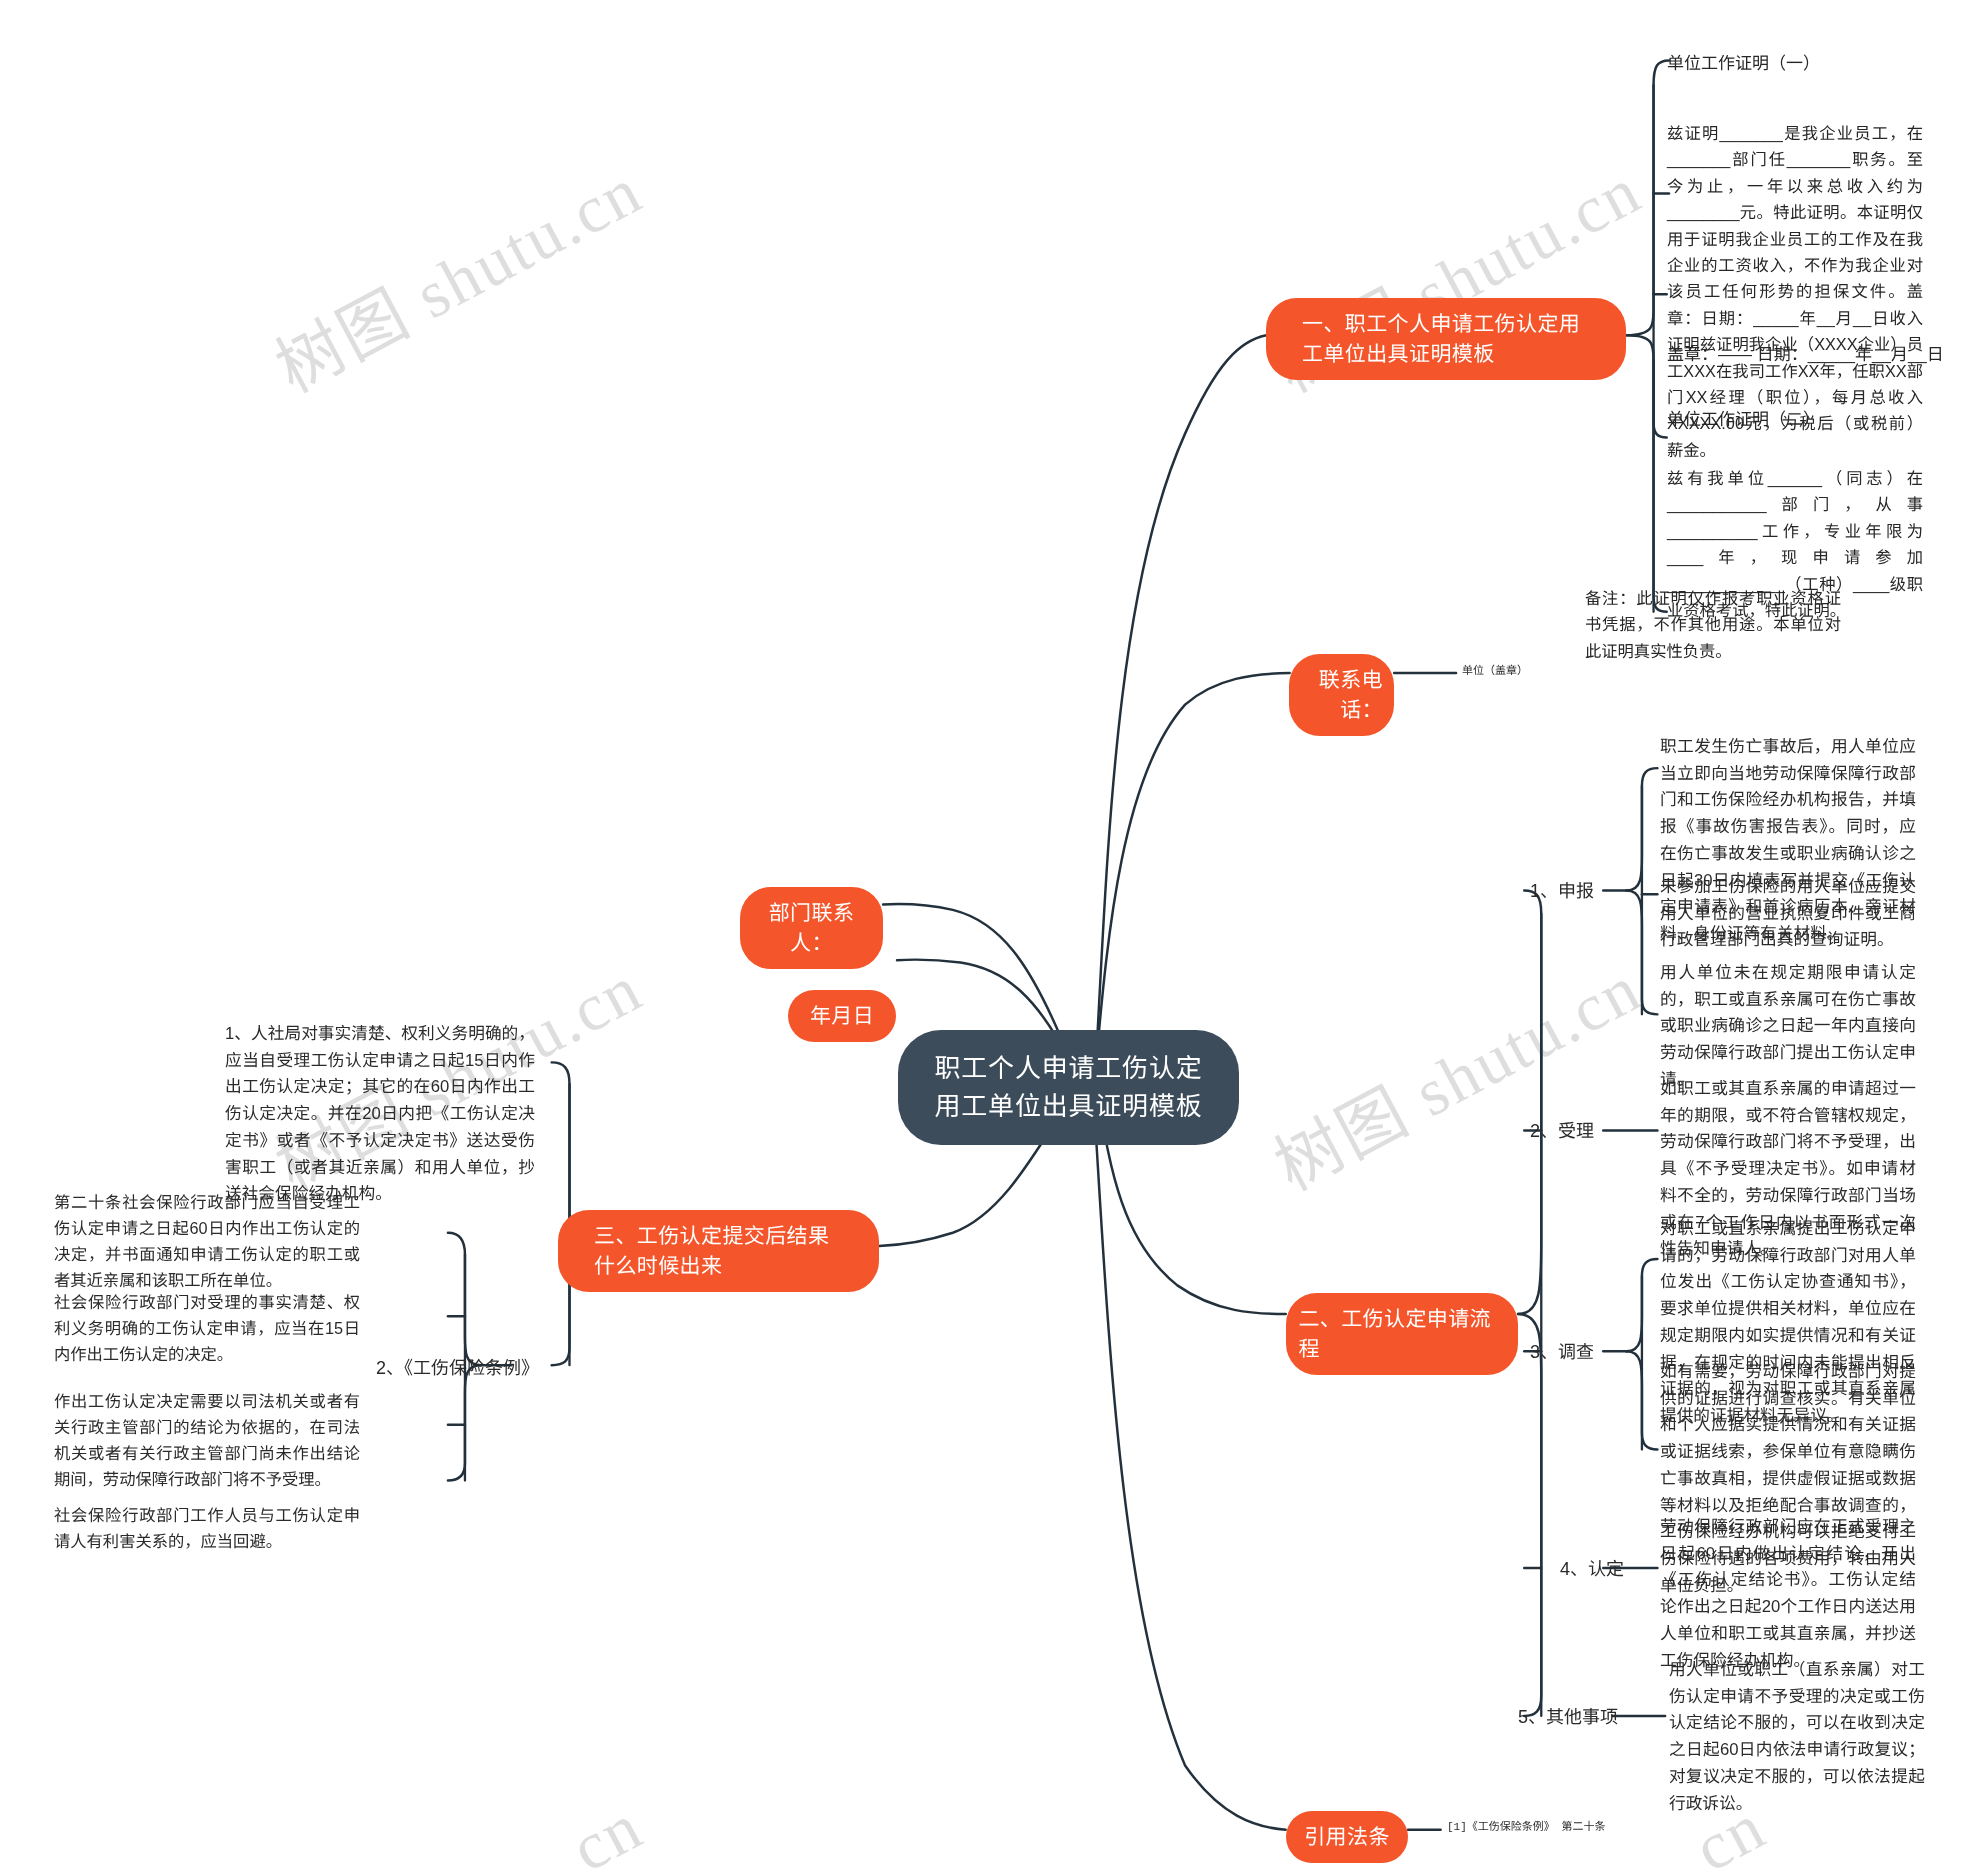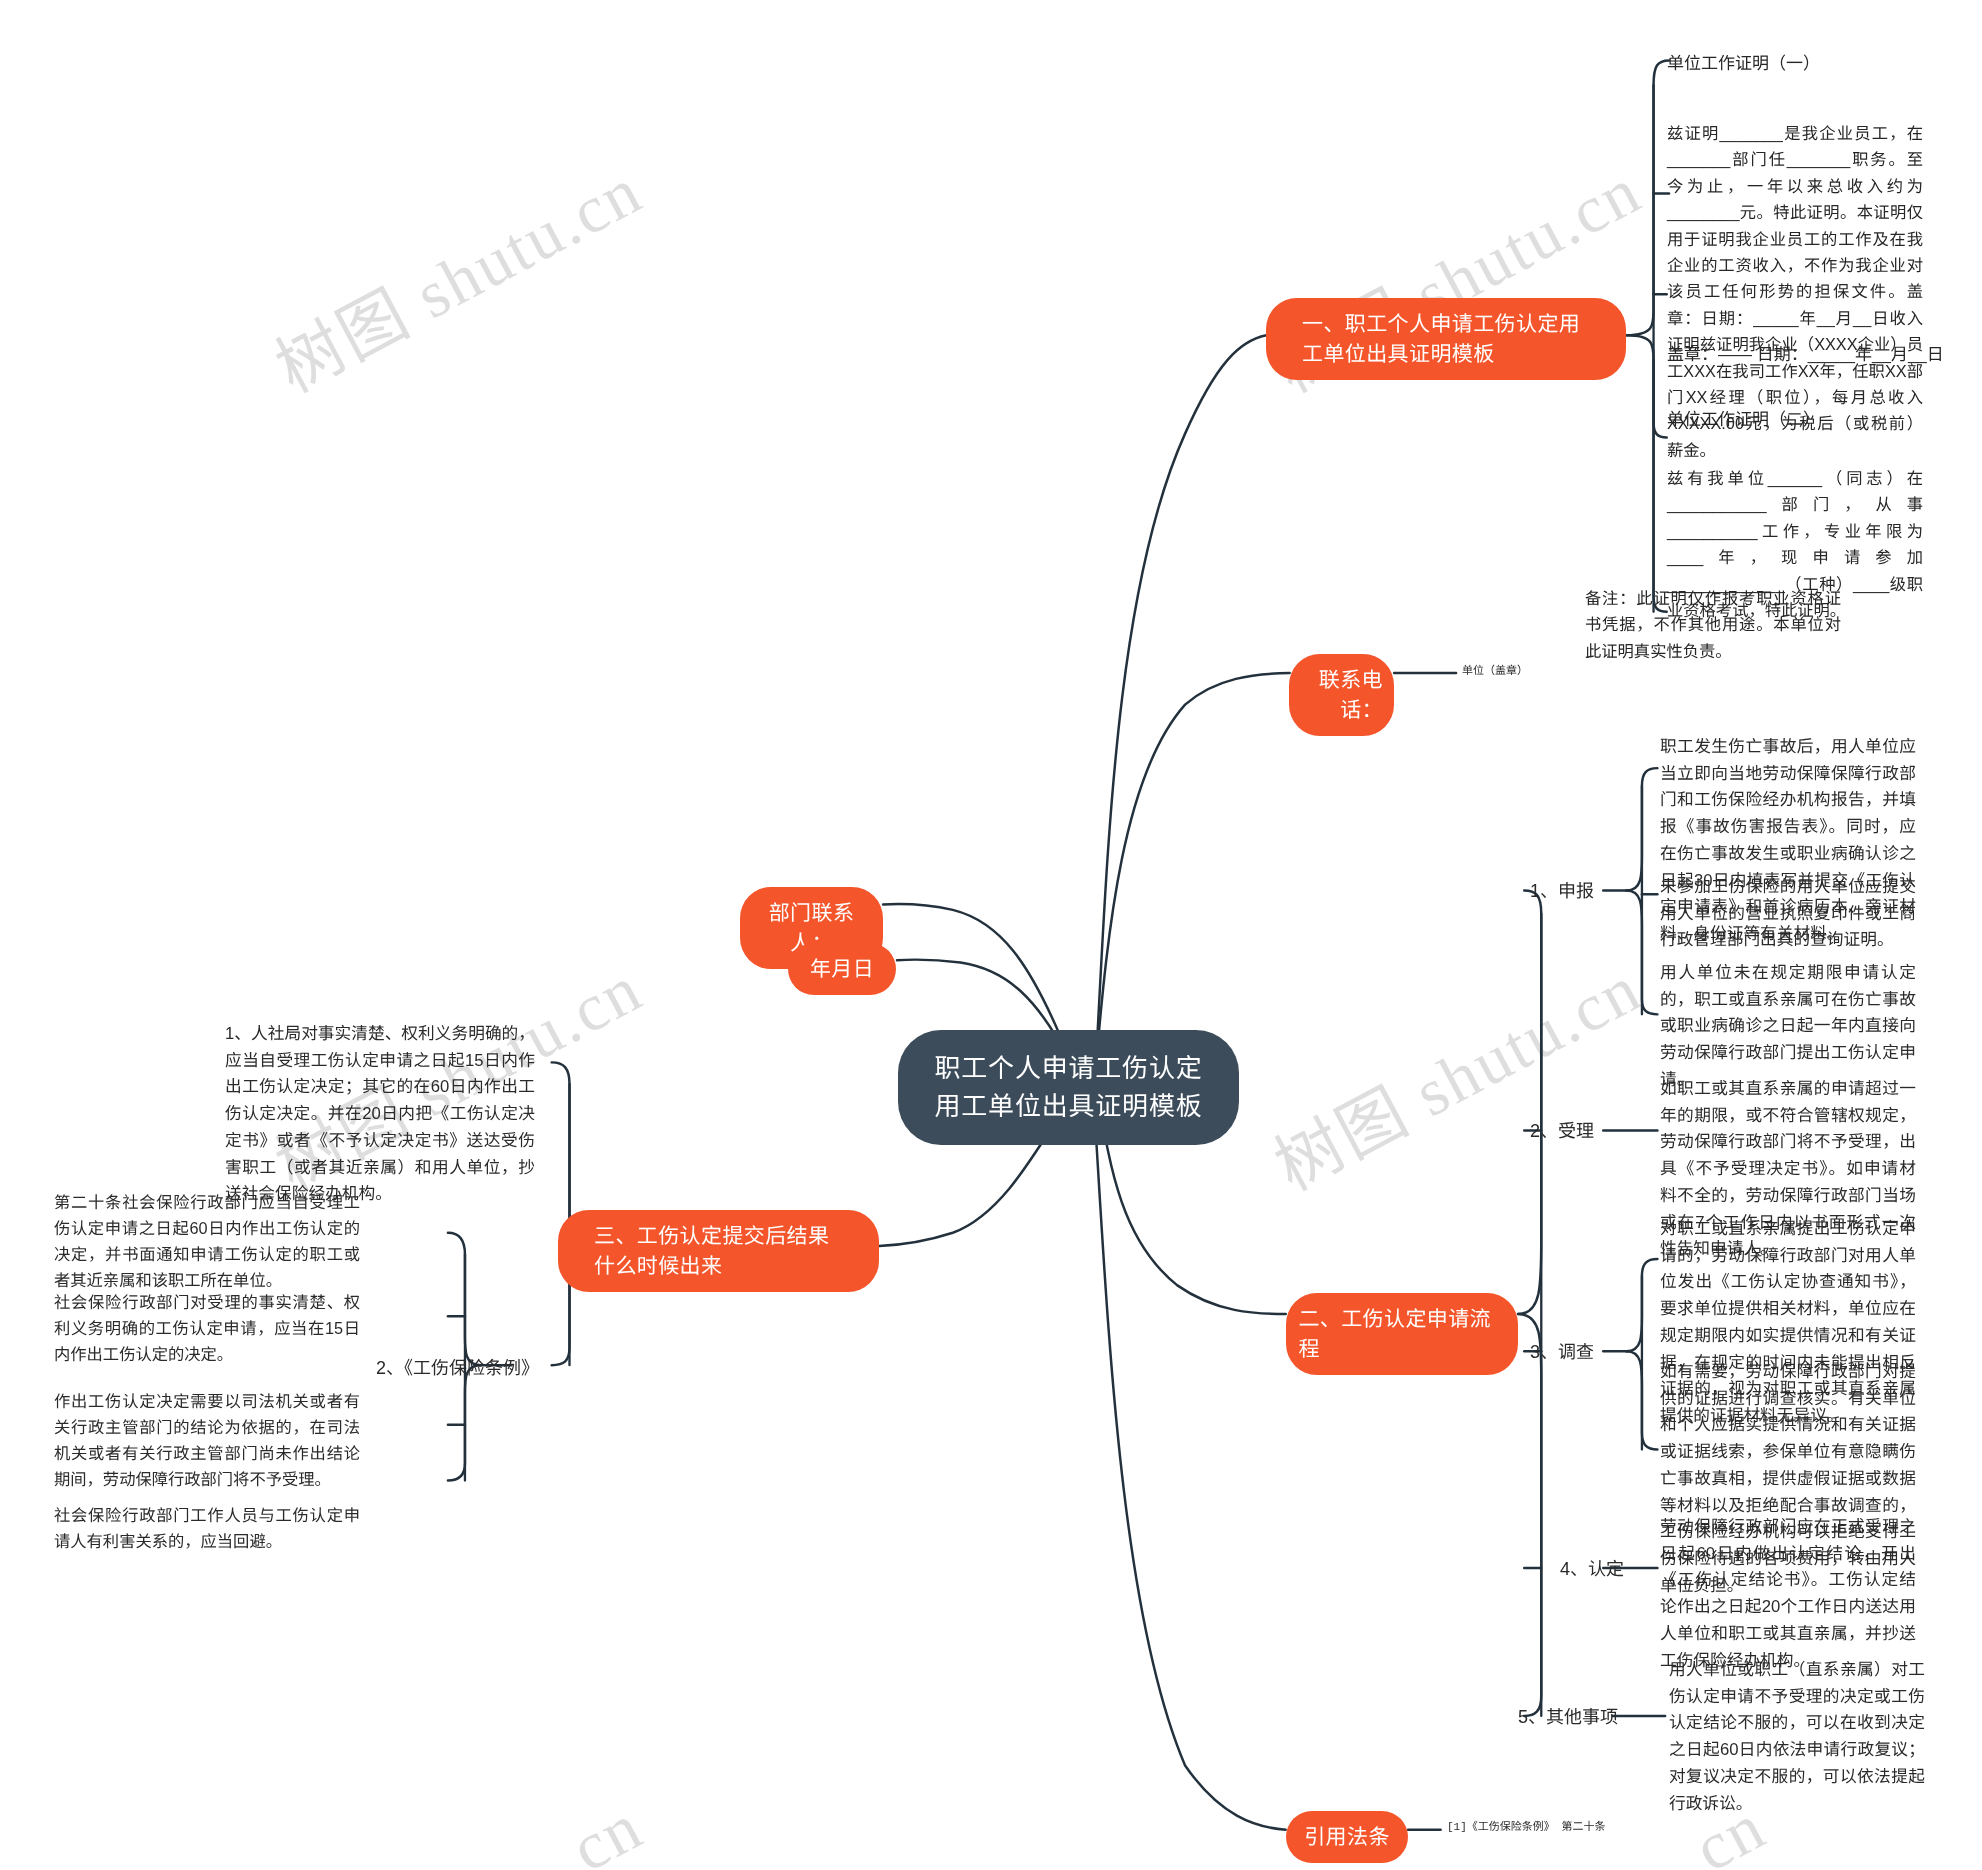--- a/index.html
+++ b/index.html
@@ -187,21 +187,21 @@
   <div class="node doc" style="left:1667px; top:465px; width:256px;">兹有我单位______（同志）在___________部门，从事__________工作，专业年限为____年，现申请参加_____________（工种）____级职业资格考试，特此证明。</div>
 
   <div class="node doc" style="left:1585px; top:585px; width:256px;">备注：此证明仅作报考职业资格证书凭据，不作其他用途。本单位对此证明真实性负责。</div>
 
   <div class="node pill" style="left:1289px; top:654px; width:105px; text-align:right; padding-left:11px; padding-right:11px;">联系电话：</div>
 
   <div class="node plain" style="left:1462px; top:662px; width:201px;">单位（盖章）</div>
 
   <div class="node pill" style="left:740px; top:887px; width:143px; text-align:center; padding-left:11px; padding-right:11px;">部门联系人：</div>
 
-  <div class="node pill" style="left:788px; top:943px; width:108px; text-align:center; padding-left:11px; padding-right:11px;">年月日</div>
+  <div class="node pill" style="left:788px; top:990px; width:108px; text-align:center; padding-left:11px; padding-right:11px;">年月日</div>
 
   <div class="node pill" style="left:558px; top:1210px; width:321px;">三、工伤认定提交后结果什么时候出来</div>
 
   <div class="node para" style="left:225px; top:1021px; width:310px;">1、人社局对事实清楚、权利义务明确的，应当自受理工伤认定申请之日起15日内作出工伤认定决定；其它的在60日内作出工伤认定决定。并在20日内把《工伤认定决定书》或者《不予认定决定书》送达受伤害职工（或者其近亲属）和用人单位，抄送社会保险经办机构。</div>
 
   <div class="node lbl" style="left:376px; top:1355px; width:186px;">2、《工伤保险条例》</div>
 
   <div class="node para para-sm" style="left:54px; top:1189px; width:306px;">第二十条社会保险行政部门应当自受理工伤认定申请之日起60日内作出工伤认定的决定，并书面通知申请工伤认定的职工或者其近亲属和该职工所在单位。</div>
 
   <div class="node para para-sm" style="left:54px; top:1289px; width:306px;">社会保险行政部门对受理的事实清楚、权利义务明确的工伤认定申请，应当在15日内作出工伤认定的决定。</div>

